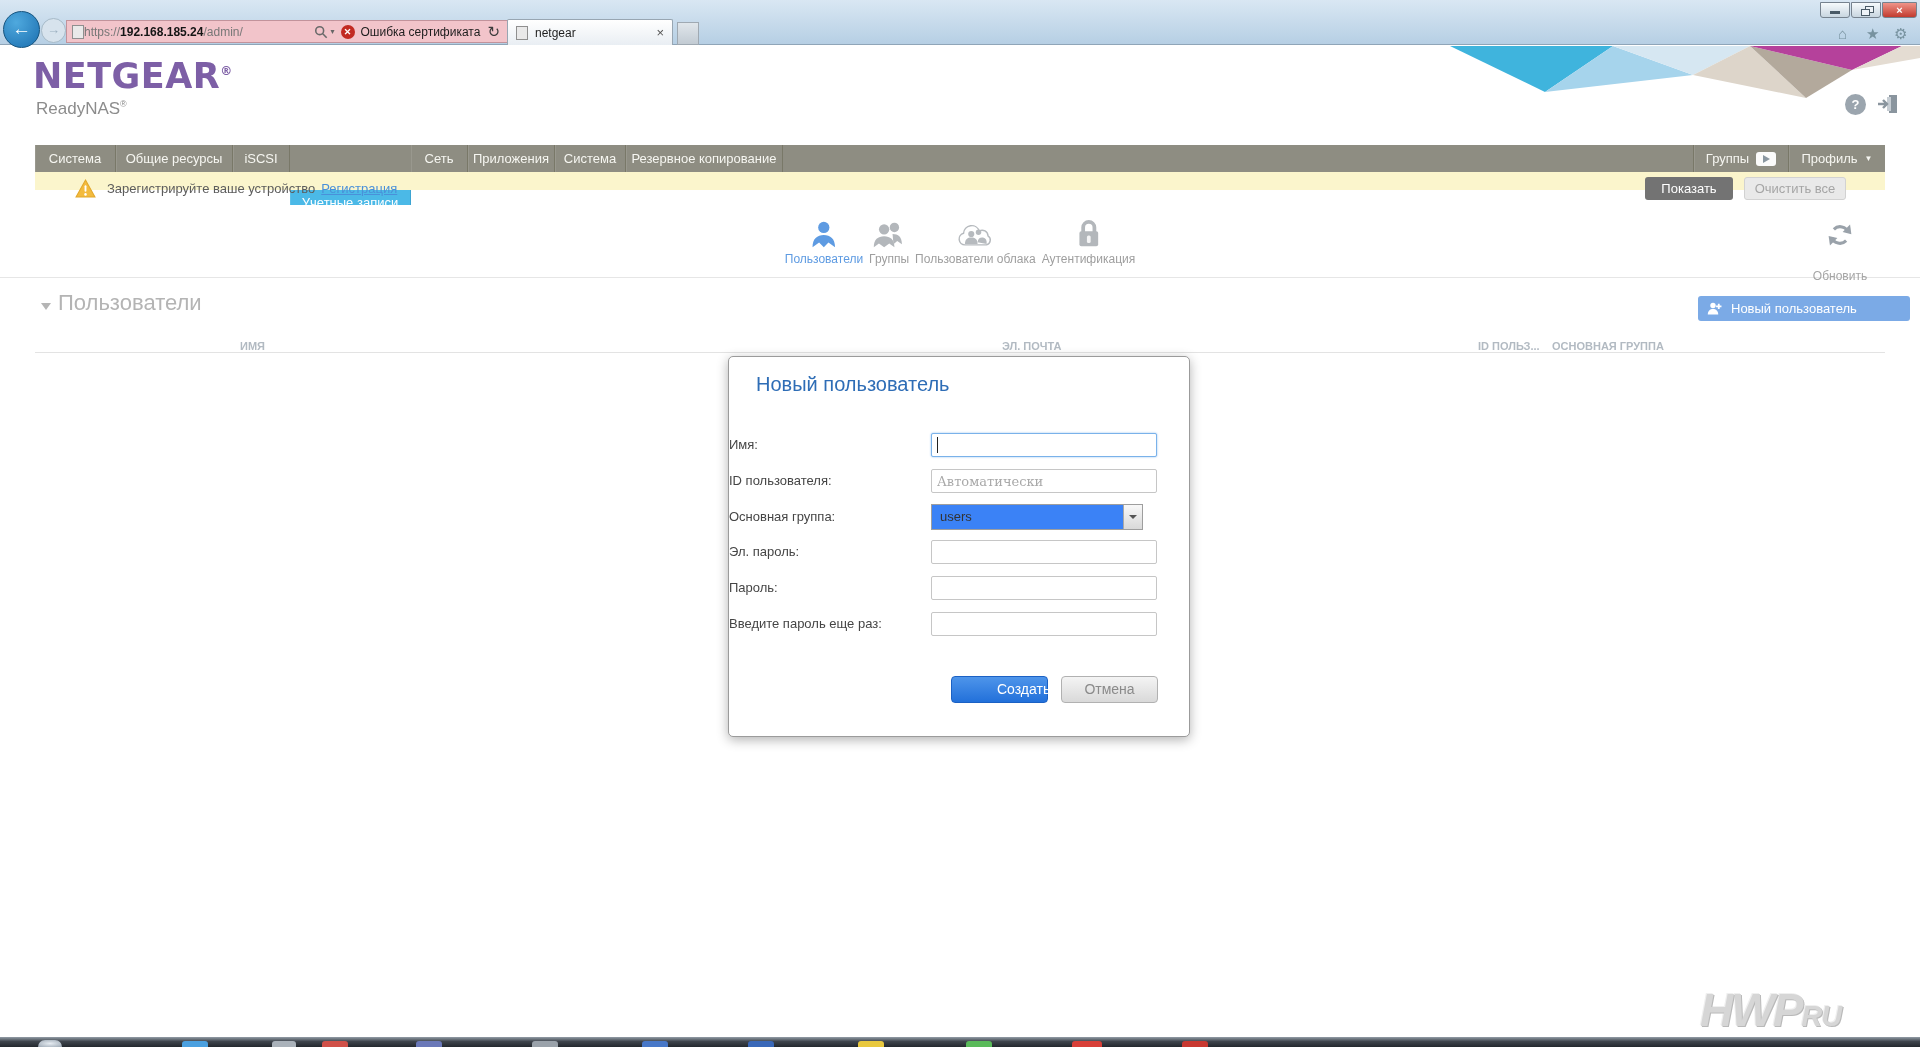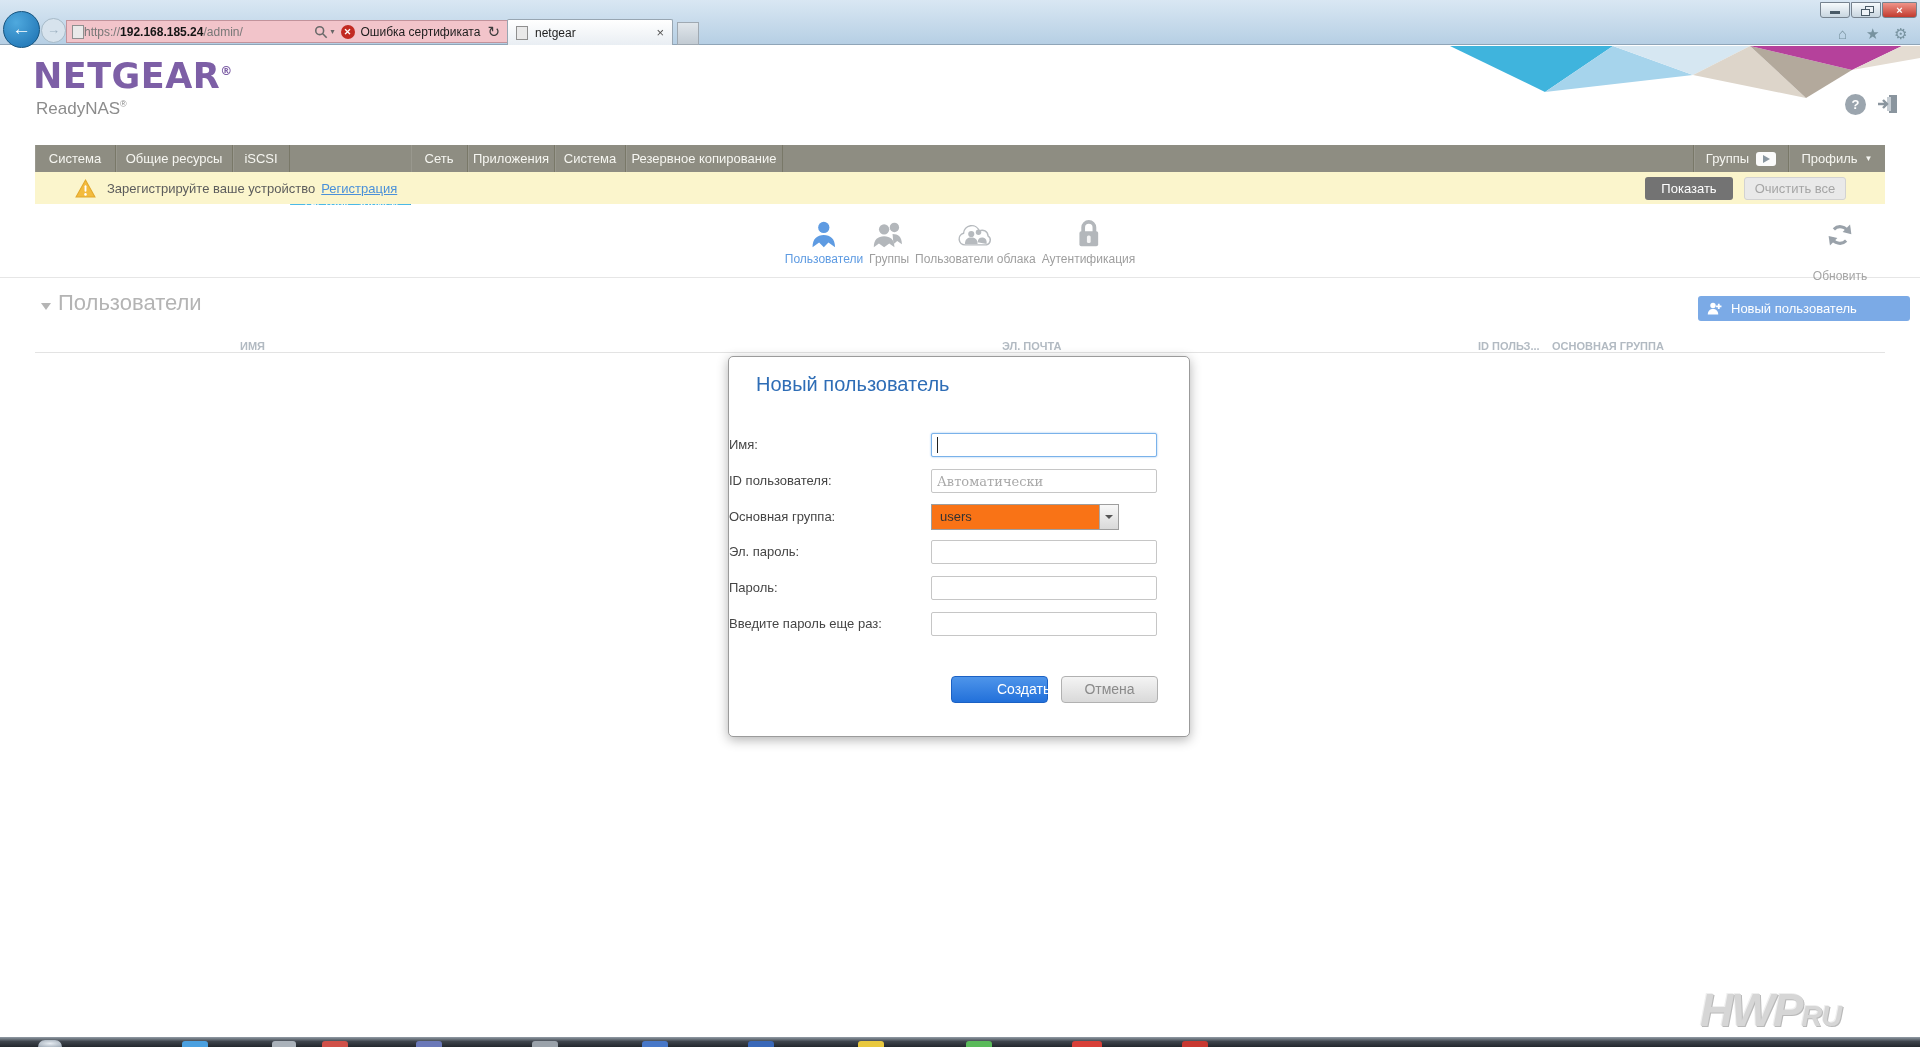--- a/index.html
+++ b/index.html
@@ -63,21 +63,21 @@
   .nav-tab.active{background:#4bb9e7;color:#fff;border-right-color:#3da4d2;margin-top:44px;}
   .nav-sp{flex:1;}
   .nav-right{height:27px;display:flex;align-items:center;justify-content:center;gap:7px;
              color:#f6f6f1;font-size:13px;border-left:1px solid #797868;box-shadow:inset 1px 0 0 rgba(255,255,255,.1);}
   .play{width:20px;height:14px;background:#fbfbfb;border-radius:3px;position:relative;}
   .play::before{content:"";position:absolute;left:7px;top:3px;border-left:7px solid #8a97a1;
                 border-top:4px solid transparent;border-bottom:4px solid transparent;}
   .prof-caret{font-size:8px;}
 
   
-  .notice{position:absolute;left:35px;top:172px;width:1850px;height:32px;background:#fbf5cc;}
+  .notice{position:absolute;left:35px;top:172px;width:1850px;height:18px;background:#fbf5cc;}
   .warn-ico{position:absolute;left:40px;top:7px;}
   .notice-text{position:absolute;left:72px;top:0;line-height:33px;font-size:13px;color:#5c5c5c;}
   .notice-link{color:#4a90d9;text-decoration:underline;margin-left:6px;cursor:pointer;}
   .btn-show{position:absolute;left:1610px;top:5px;width:88px;height:23px;background:#737373;border-radius:3px;
             color:#fff;font-size:13px;text-align:center;line-height:23px;cursor:pointer;}
   .btn-clear{position:absolute;left:1709px;top:5px;width:102px;height:23px;background:#e9e9e9;border-radius:3px;
              border:1px solid #d2d2d2;box-sizing:border-box;color:#a5a5a5;font-size:13px;text-align:center;line-height:21px;}
 
   
   .submenu{position:absolute;left:0;top:205px;width:1920px;height:73px;background:#fff;border-bottom:1px solid #e6e6e6;box-sizing:border-box;}
@@ -104,21 +104,21 @@
   .modal{position:absolute;left:728px;top:356px;width:462px;height:381px;background:#fff;
          border:1px solid #9b9b9b;border-radius:5px;box-shadow:0 3px 12px rgba(0,0,0,.3);z-index:10;box-sizing:border-box;}
   .m-title{position:absolute;left:27px;top:16px;font-size:20px;color:#2e6db6;}
   .f-label{position:absolute;width:192px;text-align:left;font-size:13px;color:#454545;white-space:nowrap;}
   .f-input{position:absolute;left:202px;width:226px;height:24px;border:1px solid #c6c6c6;border-radius:2px;
            font-size:13px;padding:0 5px;box-sizing:border-box;font-family:"Liberation Sans",sans-serif;color:#333;}
   .f-input.focused{border-color:#7ab2ea;box-shadow:0 0 2px rgba(110,170,235,.8);}
   .f-input.ph::placeholder{font-family:"DejaVu Serif",serif;color:#a9a9a9;font-size:13px;}
   .caret-bar{position:absolute;left:208px;top:80px;width:1px;height:16px;background:#222;animation:blink 1s steps(1) infinite;}
   @keyframes blink{50%{opacity:0;}}
-  .select{position:absolute;left:202px;top:147px;width:188px;height:26px;border:1px solid #9e9e9e;background:#f97316;box-sizing:border-box;cursor:pointer;}
+  .select{position:absolute;left:202px;top:147px;width:212px;height:26px;border:1px solid #9e9e9e;background:#3b82f6;box-sizing:border-box;cursor:pointer;}
   .select-text{position:absolute;left:8px;top:0;line-height:24px;font-size:13px;color:#333;}
   .select-btn{position:absolute;right:0;top:0;width:19px;height:100%;background:linear-gradient(#f8f8f8,#d9d9d9);
               border-left:1px solid #a8a8a8;box-sizing:border-box;}
   .select-btn::before{content:"";position:absolute;left:5px;top:10px;border-top:4px solid #555;
                       border-left:4px solid transparent;border-right:4px solid transparent;}
   .btn-create{position:absolute;left:222px;top:319px;width:97px;height:27px;border-radius:4px;
               background:linear-gradient(#4e95ea,#2270da);border:1px solid #1b61c4;box-sizing:border-box;
               color:#fff;font-size:14px;text-align:center;line-height:25px;cursor:pointer;padding-left:45px;}
   .btn-cancel{position:absolute;left:332px;top:319px;width:97px;height:27px;border-radius:4px;
               background:linear-gradient(#f4f4f4,#d9d9d9);border:1px solid #b1b1b1;box-sizing:border-box;

